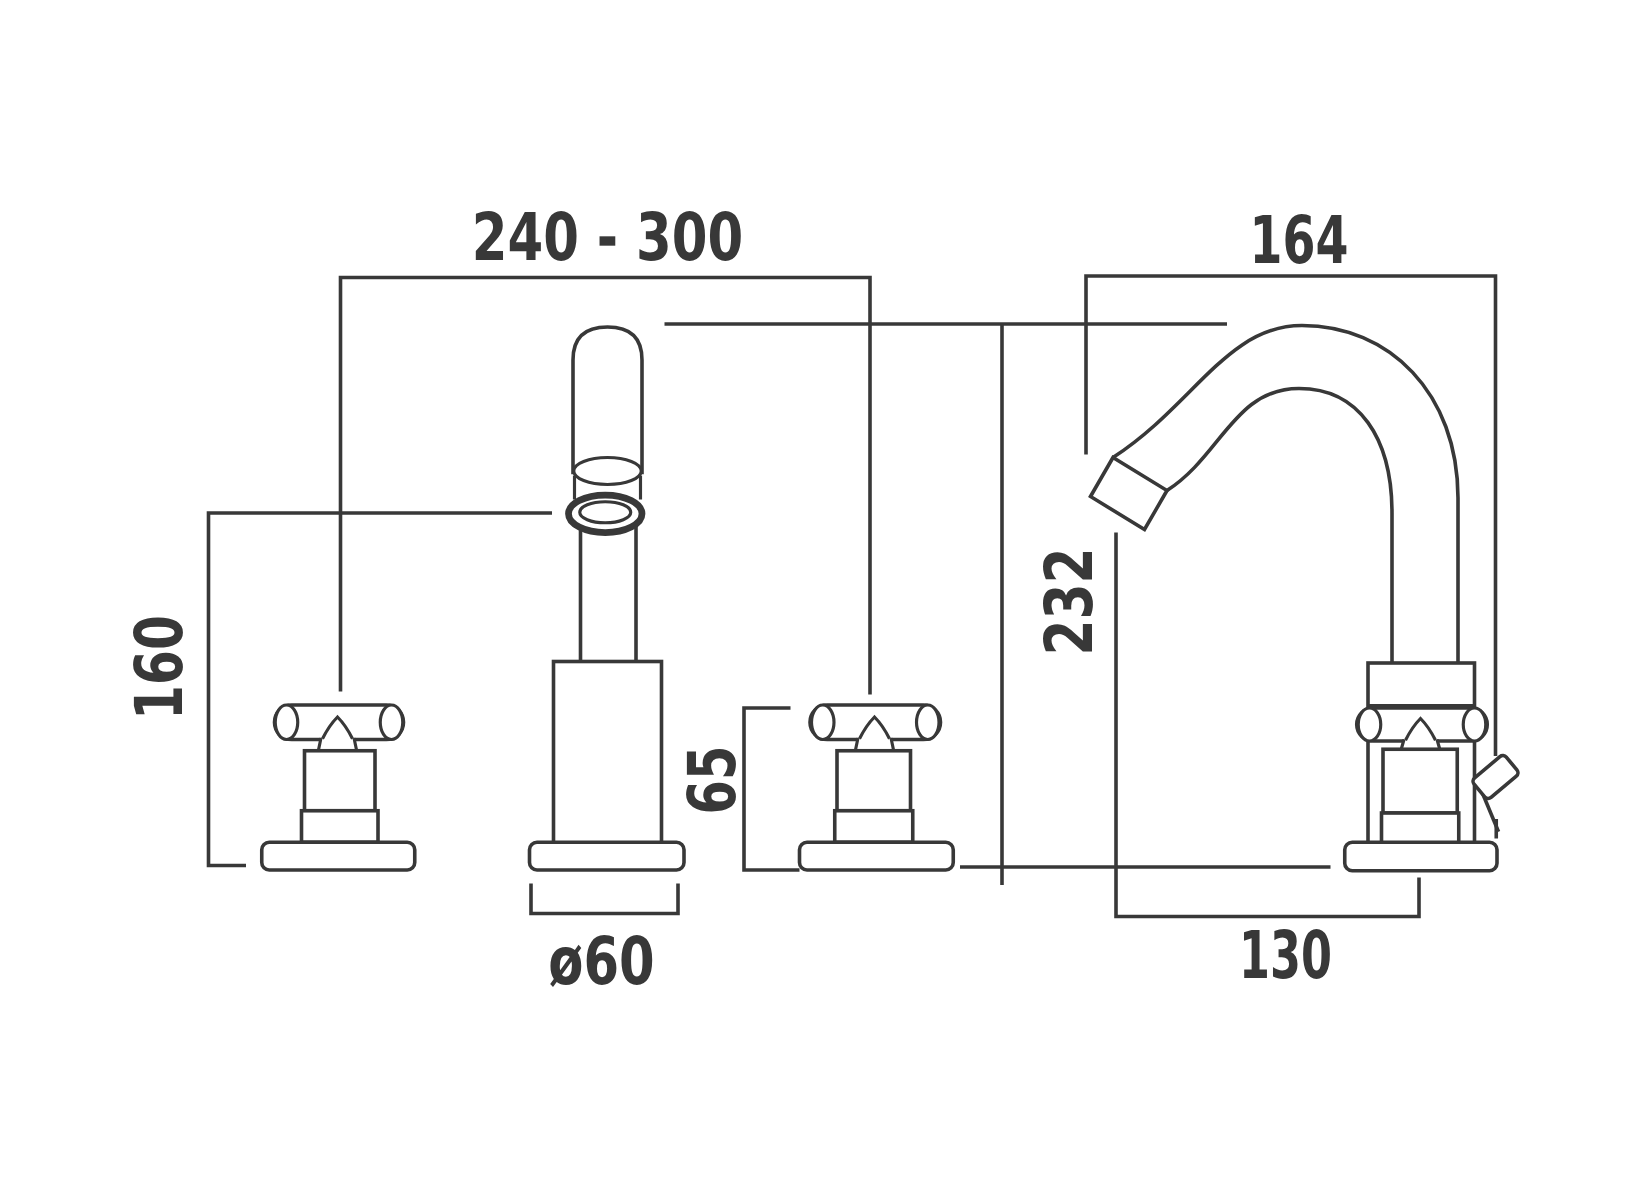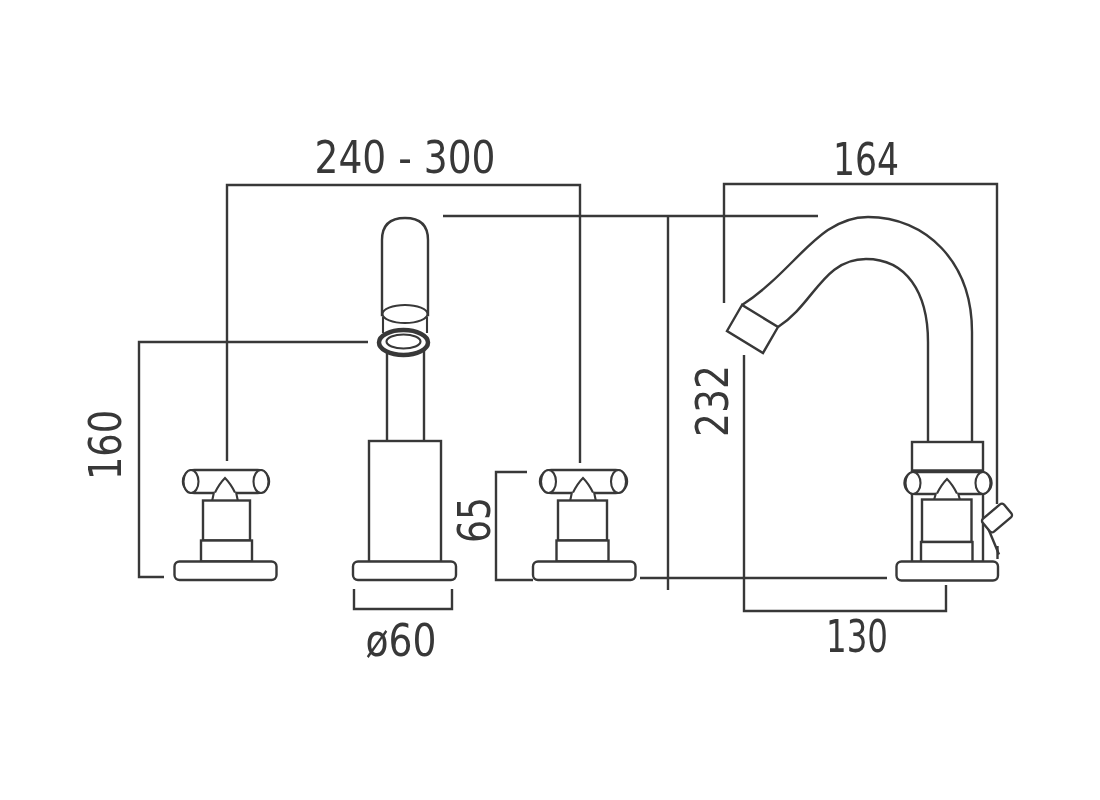--- a/index.html
+++ b/index.html
@@ -1,17 +1,17 @@
 <!DOCTYPE html>
 <html><head>
 <meta charset="utf-8">
 <style>
   html,body{margin:0;padding:0;background:#ffffff;}
   .stage{position:relative;width:1100px;height:800px;background:#ffffff;overflow:hidden;
-         font-family:"DejaVu Sans","Liberation Sans",sans-serif;}
+         font-family:"DejaVu Sans","Liberation Sans",sans-serif;font-weight:bold;}
   svg text{font-family:"DejaVu Sans","Liberation Sans",sans-serif;fill:#383838;font-size:44px;}
   .ln{stroke:#383838;stroke-width:2.4;fill:none;stroke-linecap:butt;}
   .shape{stroke:#383838;stroke-width:2.4;fill:#ffffff;}
   .thin{stroke:#383838;stroke-width:2.1;fill:none;}
   .thinshape{stroke:#383838;stroke-width:2.1;fill:#ffffff;}
   .bold{stroke:#383838;stroke-width:4.5;fill:#ffffff;}
   .erase{fill:#ffffff;stroke:none;}
 </style>
 </head>
 <body>

